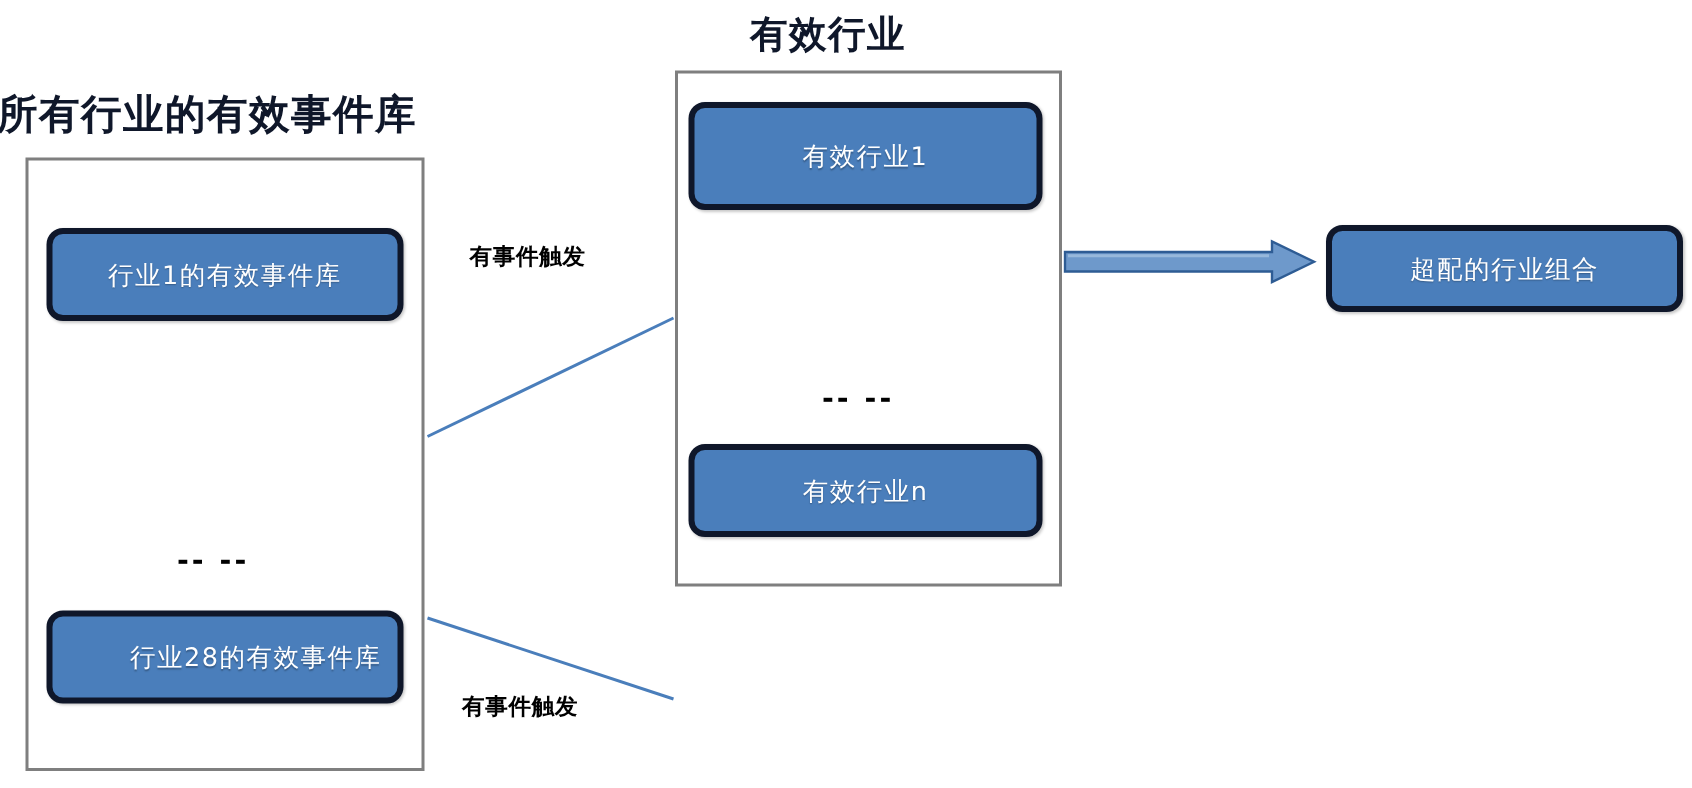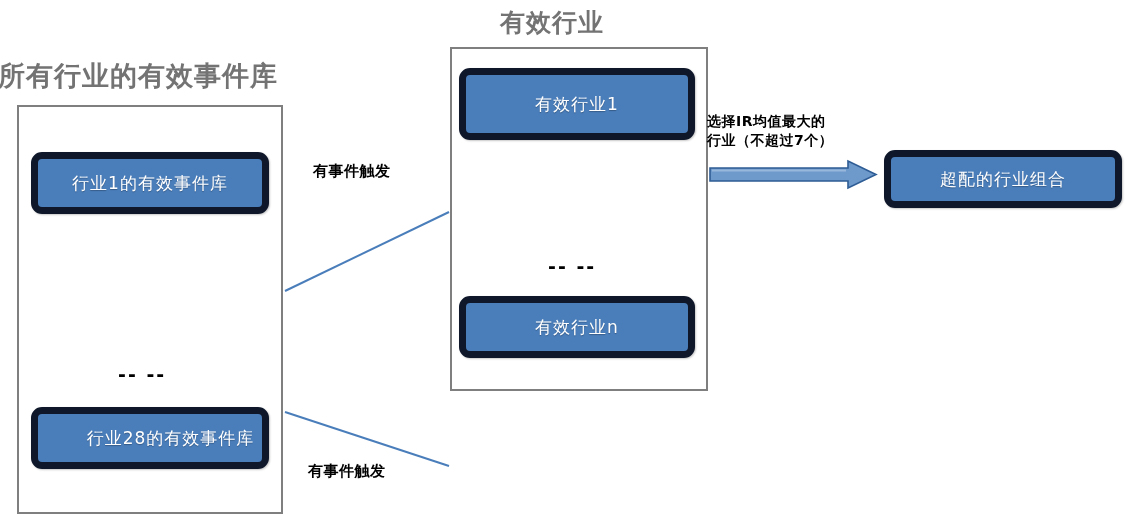--- a/index.html
+++ b/index.html
@@ -13,21 +13,21 @@
     height: 525px;
     background: #ffffff;
     overflow: hidden;
     font-family: "DejaVu Sans", "Liberation Sans", sans-serif;
   }
 
   
   .heading {
     position: absolute;
     font-weight: bold;
-    color: #737373;
+    color: #0f172a;
     white-space: nowrap;
     letter-spacing: 1px;
   }
   #title-left {
     left: -2px;
     top: 58px;
     font-size: 27px;
   }
   #title-mid {
     left: 500px;
@@ -54,21 +54,21 @@
     width: 258px;
     height: 344px;
   }
 
   
   .node {
     position: absolute;
     box-sizing: border-box;
     border-radius: 11px;
     background: #4a7ebb;
-    border: 7px solid #0f172a;
+    border: 4px solid #0f172a;
     color: #ffffff;
     display: flex;
     align-items: center;
     justify-content: center;
     text-align: center;
     font-size: 17px;
     letter-spacing: 1px;
     text-shadow: 0 1px 1px rgba(0,0,0,0.28);
     box-shadow: 1px 1px 2px rgba(0,0,0,0.22);
   }
@@ -174,18 +174,14 @@
 
   <div class="node" id="node-validn">有效行业n</div>
 
 
   <div class="node" id="node-result">超配的行业组合</div>
 
   <div class="edge-label" id="label-has-event">有事件触发</div>
 
   <div class="edge-label" id="label-no-event">有事件触发</div>
 
-  <div id="label-select">
-    <div>选择IR均值最大的</div>
-    <div>行业（不超过7个）</div>
-  </div>
 
 </div>
 
 </body></html>

